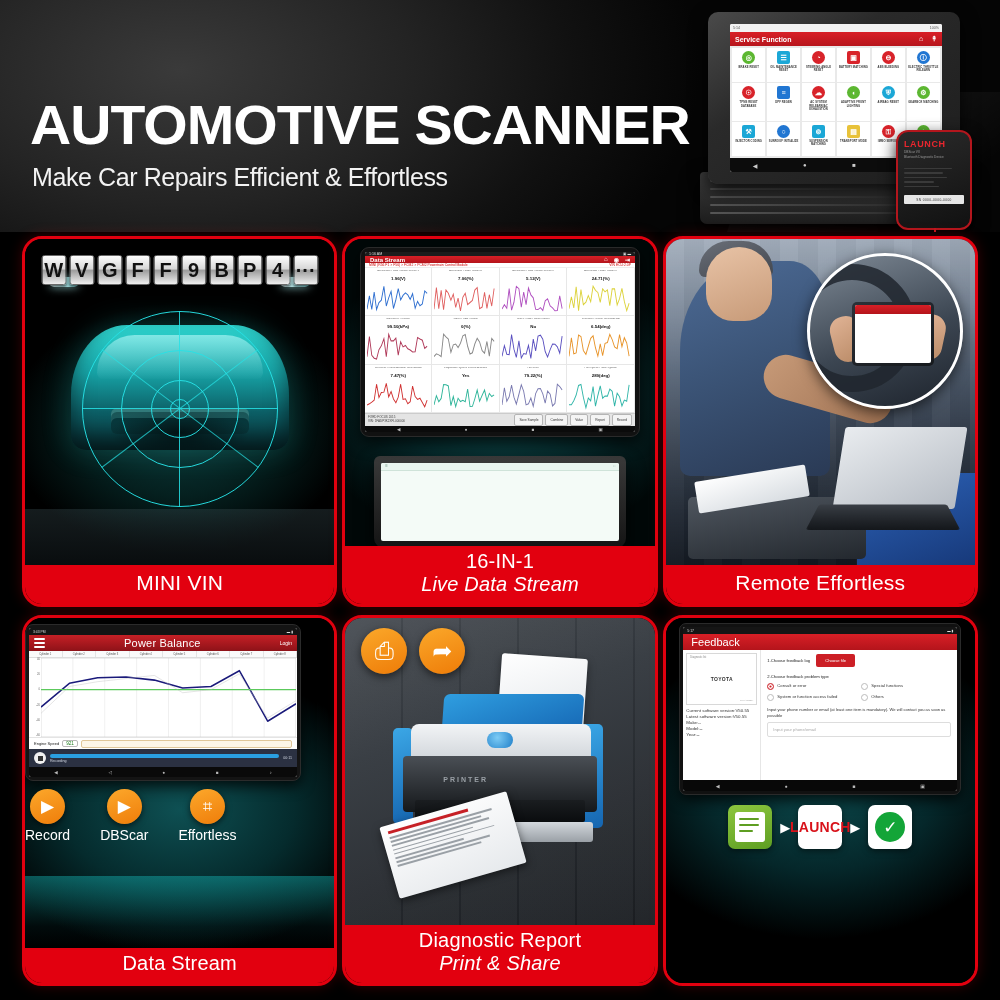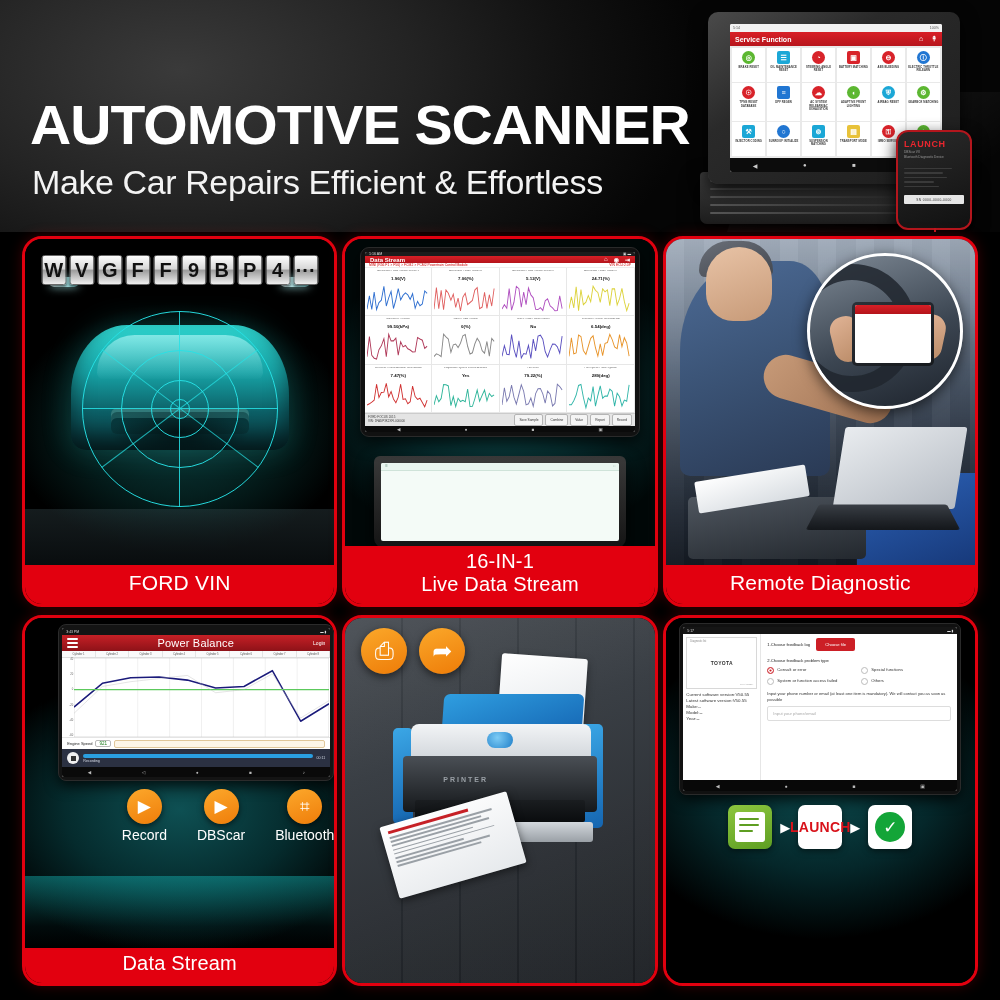--- a/index.html
+++ b/index.html
@@ -32,21 +32,21 @@
   .t-year { color:#f2efe9; }
   .t-aio  { color:#e00000; letter-spacing:-2px; }
   .title-line2 {
     position:absolute; left:30px; top:97px;
     font-size:56px; font-weight:bold; color:#ffffff;
     letter-spacing:-1px; line-height:1; white-space:nowrap;
     transform:scaleX(1.02); transform-origin:left;
   }
   .subtitle {
     position:absolute; left:32px; top:163px;
-    font-size:34px; color:#f3f3f3; font-weight:400;
+    font-size:25px; color:#f3f3f3; font-weight:400;
     letter-spacing:-0.4px; white-space:nowrap;
   }
 
   
   .hero-device { position:absolute; left:700px; top:12px; width:290px; height:215px; }
   .tablet-body {
     position:absolute; left:8px; top:0; width:252px; height:172px;
     background:linear-gradient(145deg,#4a4a4a,#2a2a2a 35%,#1d1d1d);
     border-radius:10px; padding:7px 10px;
     box-shadow:0 6px 18px rgba(0,0,0,.85);
@@ -130,21 +130,21 @@
     background:#000; overflow:hidden; display:flex; flex-direction:column;
     box-shadow:0 0 14px rgba(226,0,15,.25);
   }
   .card-media { flex:1; position:relative; overflow:hidden; background:#070707; }
   .card-label {
     background:#e2000f; color:#fff; text-align:center;
     font-size:21px; font-weight:500; letter-spacing:.2px;
     padding:6px 4px 8px; line-height:1.18;
   }
   .card-label.two { font-size:20px; padding:4px 4px 7px; }
-  .card-label .l2 { display:block; }
+  .card-label .l2 { display:block;font-style:italic; }
 
   
   .vin-media {
     background:radial-gradient(ellipse 200px 150px at 50% 58%, #0c3c3c 0%, #05201f 45%, #000 85%);
   }
   .vin-row {
     position:absolute; left:50%; top:16px; transform:translateX(-50%);
     display:flex; gap:3px; z-index:3;
   }
   .vin-ch {
@@ -324,21 +324,21 @@
   .rd-hand-l, .rd-hand-r {
     position:absolute; width:30px; height:46px;
     background:linear-gradient(160deg,#e0b395,#b98a66); border-radius:14px;
   }
   .rd-hand-l { left:22px; top:60px; transform:rotate(-14deg); }
   .rd-hand-r { right:16px; top:58px; transform:rotate(12deg); }
 
   
   .pb-media {
     background:radial-gradient(ellipse 230px 160px at 50% 58%, #0e5053 0%, #052b2d 50%, #000 90%);
-    display:flex; flex-direction:column; align-items:flex-end; padding-top:6px;padding-left:31px;
+    display:flex; flex-direction:column; align-items:flex-start; padding-top:6px;
   }
   .pb-tab {
     width:276px; height:157px; background:#141414; border-radius:8px;
     border:1px solid #2b2b2b; padding:3px; position:relative; z-index:3;
     box-shadow:0 5px 14px rgba(0,0,0,.8);
   }
   .pb-scr { width:100%; height:100%; background:#fff; overflow:hidden;
     display:flex; flex-direction:column; border-radius:2px; }
   .pb-status { height:7px; background:#141414; color:#ddd; font-size:3.4px;
     display:flex; align-items:center; justify-content:space-between; padding:0 4px; }
@@ -628,21 +628,21 @@
           <span class="vin-ch">G</span>
           <span class="vin-ch">F</span>
           <span class="vin-ch">F</span>
           <span class="vin-ch">9</span>
           <span class="vin-ch">B</span>
           <span class="vin-ch">P</span>
           <span class="vin-ch">4</span>
           <span class="vin-ch">···</span>
         </div>
     </div>
-    <div class="card-label">FORD VIN</div>
+    <div class="card-label">MINI VIN</div>
   </div>
 
   <div class="card">
     <div class="card-media lds-media">
       <div class="lds-tab">
         <div class="lds-screen">
           <div class="lds-status">
             <span>1:16 AM</span>
             <span>▣ ▬</span>
           </div>
@@ -798,21 +798,21 @@
         <div class="rd-wheel"></div>
         <div class="rd-hand-l"></div>
         <div class="rd-hand-r"></div>
         <div class="rd-ctab">
           <div class="rd-ctab-scr">
             <div class="rd-ctab-bar"></div>
           </div>
         </div>
       </div>
     </div>
-    <div class="card-label">Remote Diagnostic</div>
+    <div class="card-label">Remote Effortless</div>
   </div>
 
   <div class="card">
     <div class="card-media pb-media">
       <div class="pb-glow"></div>
       <div class="pb-tab">
         <div class="pb-scr">
           <div class="pb-status">
             <span>3:43 PM</span>
             <span>▬ ▮</span>
@@ -889,21 +889,21 @@
           <div class="pb-act">
             <span class="pb-act-ic">▶</span>
             <span class="pb-act-lb">Record</span>
           </div>
           <div class="pb-act">
             <span class="pb-act-ic">▶</span>
             <span class="pb-act-lb">DBScar</span>
           </div>
           <div class="pb-act">
             <span class="pb-act-ic">⌗</span>
-            <span class="pb-act-lb">Bluetooth</span>
+            <span class="pb-act-lb">Effortless</span>
           </div>
         </div>
     </div>
     <div class="card-label two">
       <span>Data Stream</span>
     </div>
   </div>
 
   <div class="card">
     <div class="card-media pr-media">
@@ -930,29 +930,36 @@
             <div class="pr-sheet-l" style="width:80%"></div>
           <div class="pr-sheet-l" style="width:86%"></div>
             <div class="pr-sheet-l" style="width:70%"></div>
           <div class="pr-sheet-l" style="width:88%"></div>
             <div class="pr-sheet-l" style="width:60%"></div>
           <div class="pr-sheet-l" style="width:82%"></div>
             <div class="pr-sheet-l" style="width:74%"></div>
         </div>
       </div>
     </div>
+    <div class="card-label two">
+      <span>Diagnostic Report</span>
+      <span class="l2">Print &amp; Share</span>
+    </div>
   </div>
 
   <div class="card">
     <div class="card-media fb-media">
       <div class="fb-tab">
         <div class="fb-scr">
           <div class="fb-status">
             <span>5:17</span>
             <span>▬ ▮</span>
+          </div>
+          <div class="fb-bar">
+            <span>Feedback</span>
           </div>
           <div class="fb-body">
             <div class="fb-left">
               <div class="fb-thumb">
                 <span class="fb-thumb-top">Diagnostic list</span>
                 <span class="fb-thumb-brand">TOYOTA</span>
                 <span class="fb-thumb-by">by LAUNCH</span>
               </div>
               <div class="fb-meta" id="fb-meta">
                   <div>Current software version:V50.55</div>

